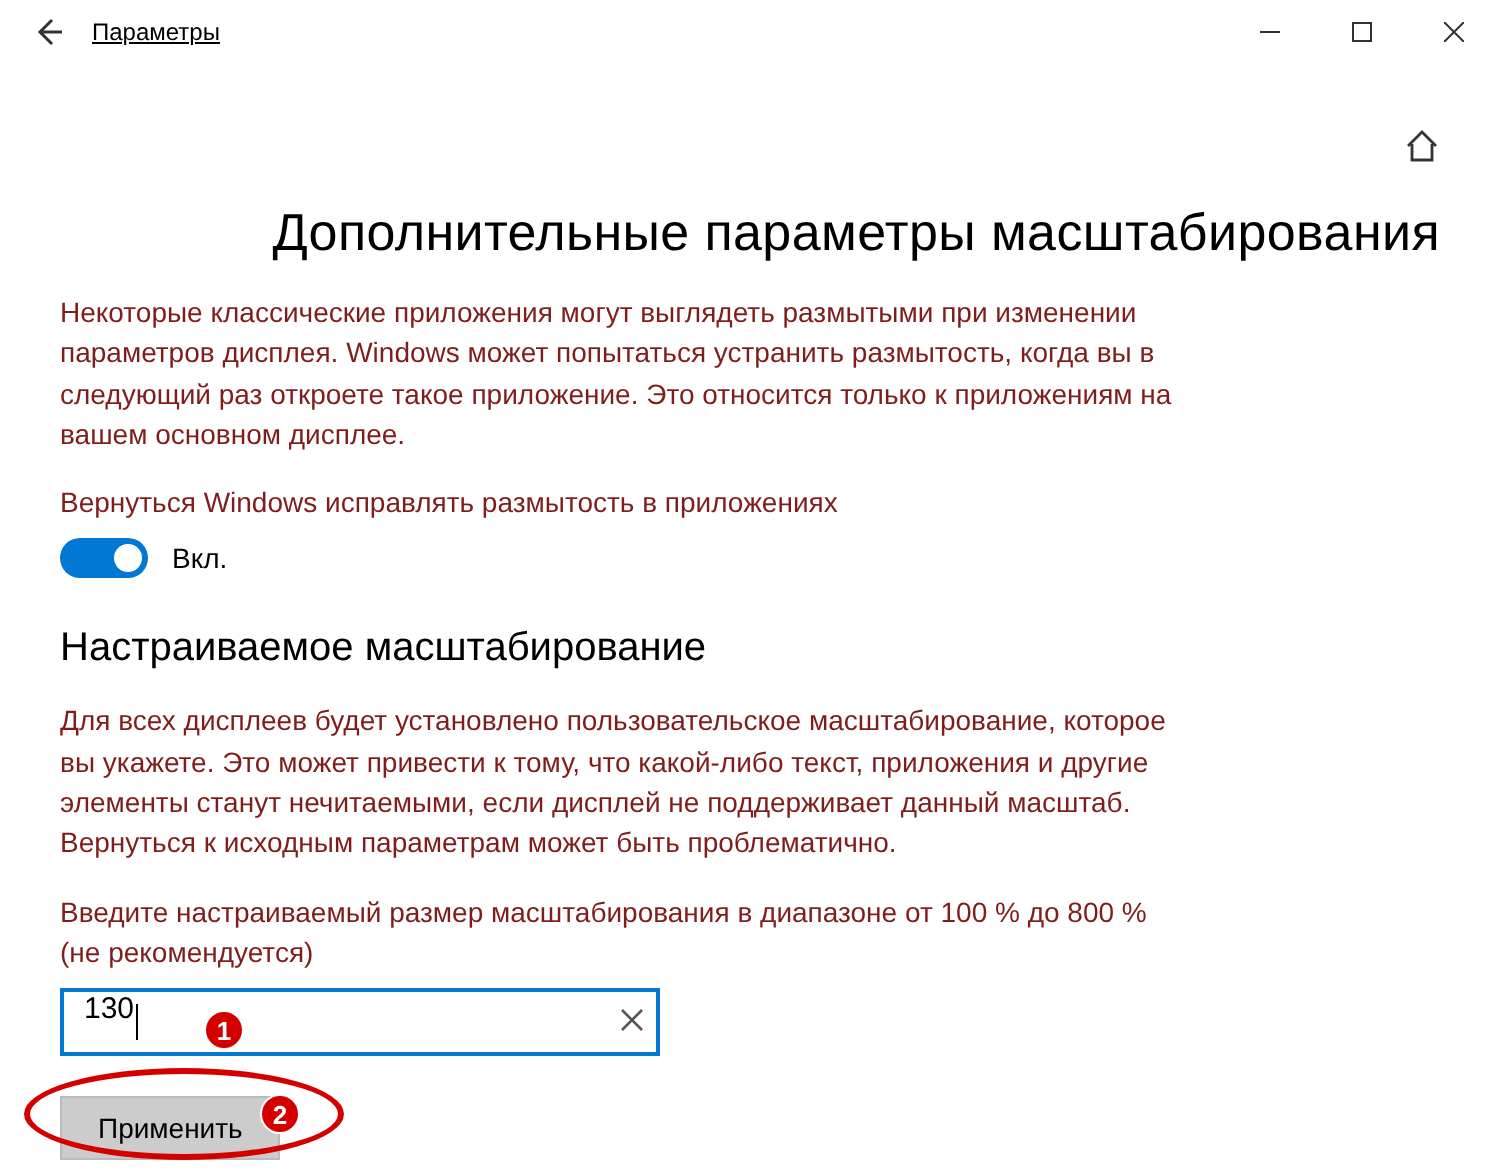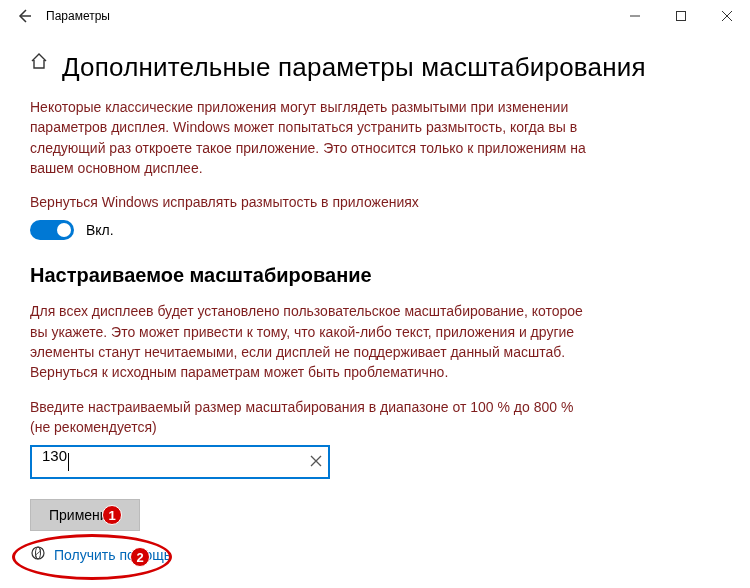--- a/index.html
+++ b/index.html
@@ -20,36 +20,38 @@
     padding: 0 0 0 8px;
     font-size: 12px;
   }
   .titlebar .back {
     width: 32px; height: 32px;
     display: flex; align-items: center; justify-content: center;
     color: #333;
   }
   .titlebar .title {
     margin-left: 6px;
+    text-decoration: underline;
   }
   .titlebar .spacer { flex: 1; }
   .winbtn {
     width: 46px; height: 32px;
     display: flex; align-items: center; justify-content: center;
     color: #333;
   }
   .content {
     padding: 10px 30px 0 30px;
   }
   .heading-row {
     display: flex;
-    align-items: flex-start;
+    align-items: flex-end;
     gap: 14px;
-    margin-top: 10px;
+    margin-top: 22px;
     margin-bottom: 14px;
+    flex-direction: column;
   }
   .heading-row .home {
     color: #333;
   }
   h1 {
     font-weight: 400;
     font-size: 26px;
     margin: 0;
     letter-spacing: 0.2px;
   }
@@ -76,21 +78,21 @@
     position: absolute;
     right: 3px; top: 3px;
     width: 14px; height: 14px;
     background: #fff;
     border-radius: 50%;
   }
   .toggle-label {
     font-size: 14px;
   }
   h2 {
-    font-weight: 700;
+    font-weight: 400;
     font-size: 20px;
     margin: 18px 0 14px 0;
   }
   .input-row {
     display: flex;
     align-items: center;
     margin: 8px 0 14px 0;
     position: relative;
     width: 300px;
   }

